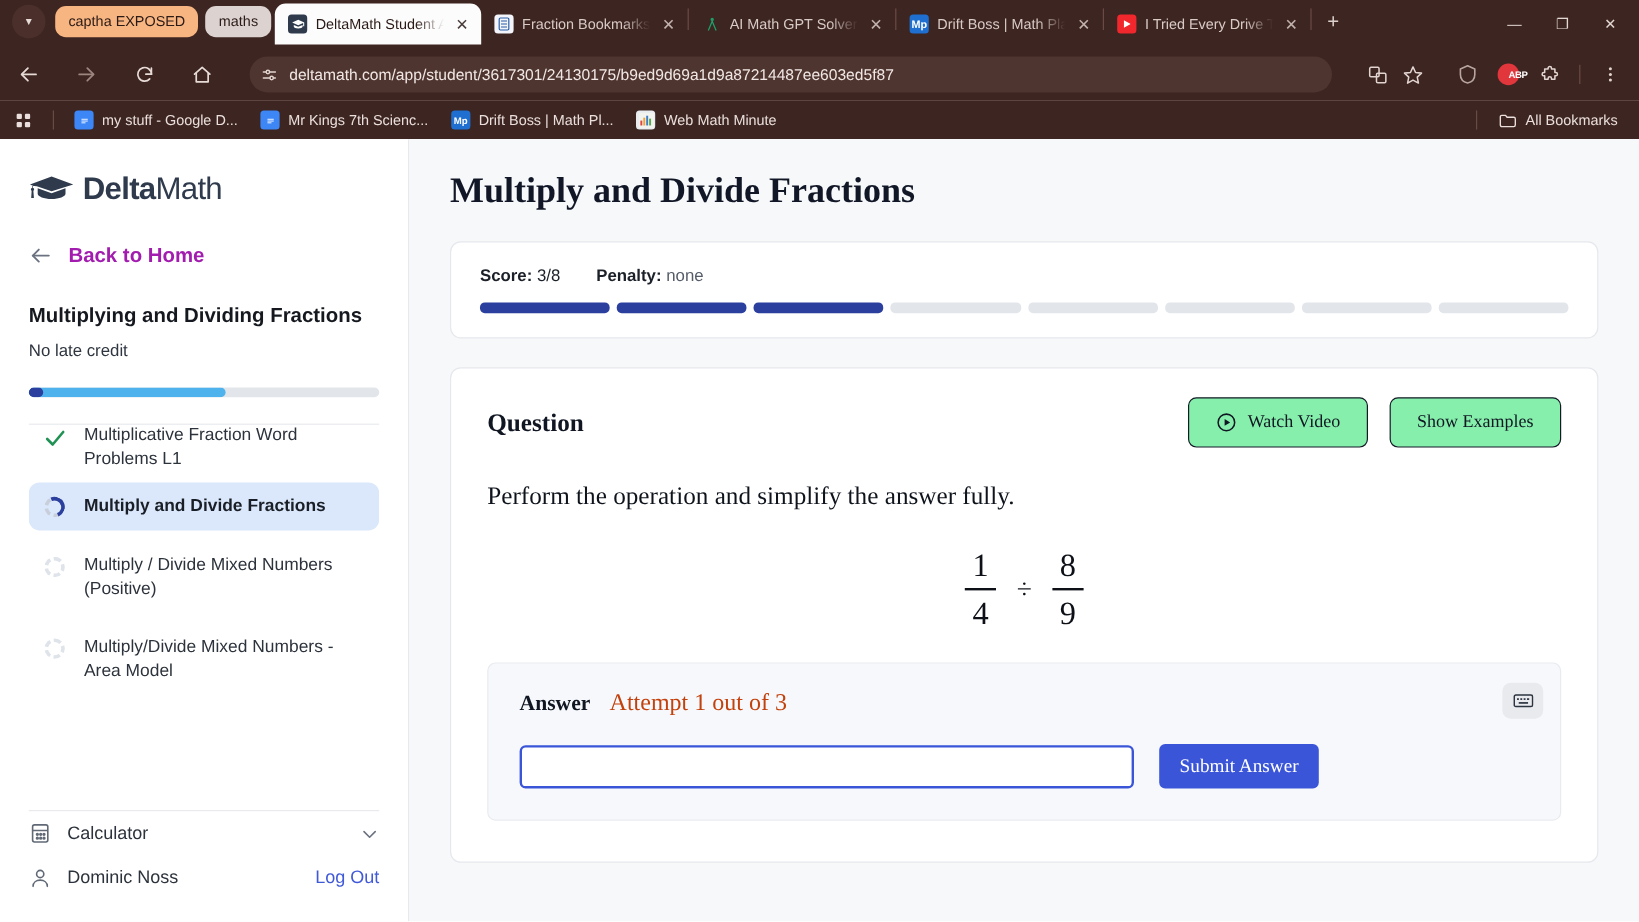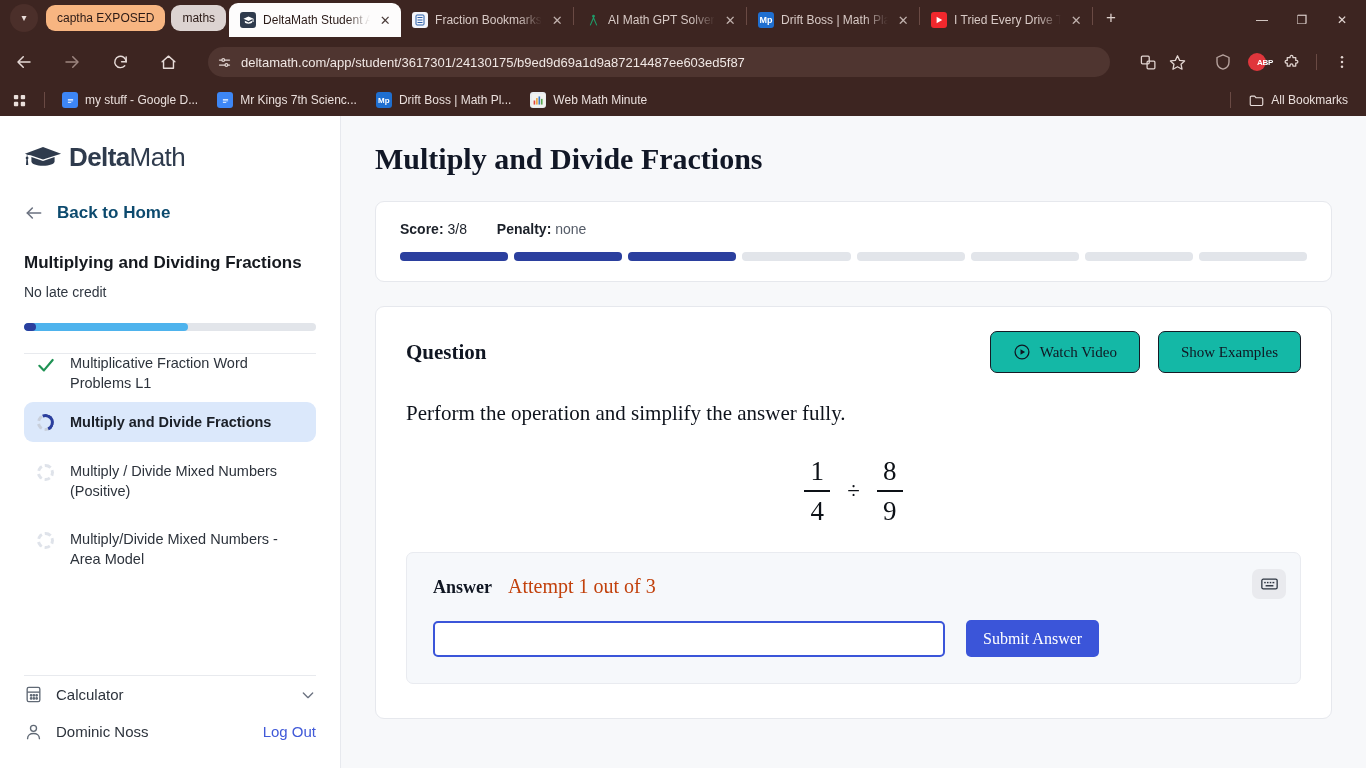--- a/index.html
+++ b/index.html
@@ -89,21 +89,21 @@
 
   .sidebar { width: 341px; flex: 0 0 341px; background: #fff;
     border-right: 1px solid #e7e9ee; display: flex; flex-direction: column;
     padding: 0 24px; position: relative; }
   .logo { display: flex; align-items: center; gap: 7px; margin-top: 26px; margin-bottom: 30px; }
   .logo-text { font-size: 26px; color: #2f3b4d; letter-spacing: -.6px; }
   .logo-text b { font-weight: 700; }
   .logo-text span { font-weight: 400; }
 
   .back-home { display: flex; align-items: center; gap: 13px; margin-bottom: 30px; }
-  .back-home .lbl { color: #0c4a6e; font-size: 17px; font-weight: 700; }
+  .back-home .lbl { color: #a21caf; font-size: 17px; font-weight: 700; }
 
   .assign-title { font-size: 17px; font-weight: 700; color: #15191f; margin-bottom: 11px; }
   .assign-sub { font-size: 14px; color: #2f3640; margin-bottom: 23px; }
 
   .grade-row { display: flex; justify-content: space-between; font-size: 14px;
     color: #22262d; margin-bottom: 8px; }
   .grade-row b { font-weight: 700; }
   .gbar { height: 8px; border-radius: 4px; background: #e2e5ea; position: relative;
     overflow: hidden; margin-bottom: 22px; }
   .gbar .fill-light { position: absolute; left: 0; top: 0; bottom: 0; background: #4eb3ed;
@@ -146,21 +146,21 @@
   .segbar { display: flex; gap: 6px; }
   .seg { flex: 1; height: 9px; border-radius: 4px; background: #e2e5ea; }
   .seg.on { background: #2b3f9e; }
 
   .q-card { padding: 24px 30px 34px 30px; }
   .q-head { display: flex; align-items: center; margin-bottom: 28px; }
   .q-label { font-family: "Liberation Serif", serif; font-size: 21px; font-weight: 700; color: #101622; }
   .q-btns { margin-left: auto; display: flex; gap: 18px; }
   .qbtn { border: 1px solid #151b26; border-radius: 7px; height: 42px; padding: 0 22px;
     display: flex; align-items: center; gap: 9px; font-size: 15px; color: #101622;
-    background: #14b8a6; font-family: "Liberation Serif", serif; }
+    background: #86efac; font-family: "Liberation Serif", serif; }
   .prompt { font-family: "Liberation Serif", serif; font-size: 21px; color: #0e131c; margin-bottom: 18px; }
 
   .expr { display: flex; align-items: center; justify-content: center; gap: 17px;
     font-family: "Liberation Serif", serif; font-size: 27px; color: #0d1117;
     padding: 12px 0 26px 0; }
   .frac { display: inline-flex; flex-direction: column; align-items: center; line-height: 1.12; }
   .frac .num { padding: 0 6px; }
   .frac .bar { height: 1.6px; background: #0d1117; width: 100%; min-width: 26px; margin: 4px 0; }
   .frac .den { padding: 0 6px; }
   .op { font-size: 23px; }

